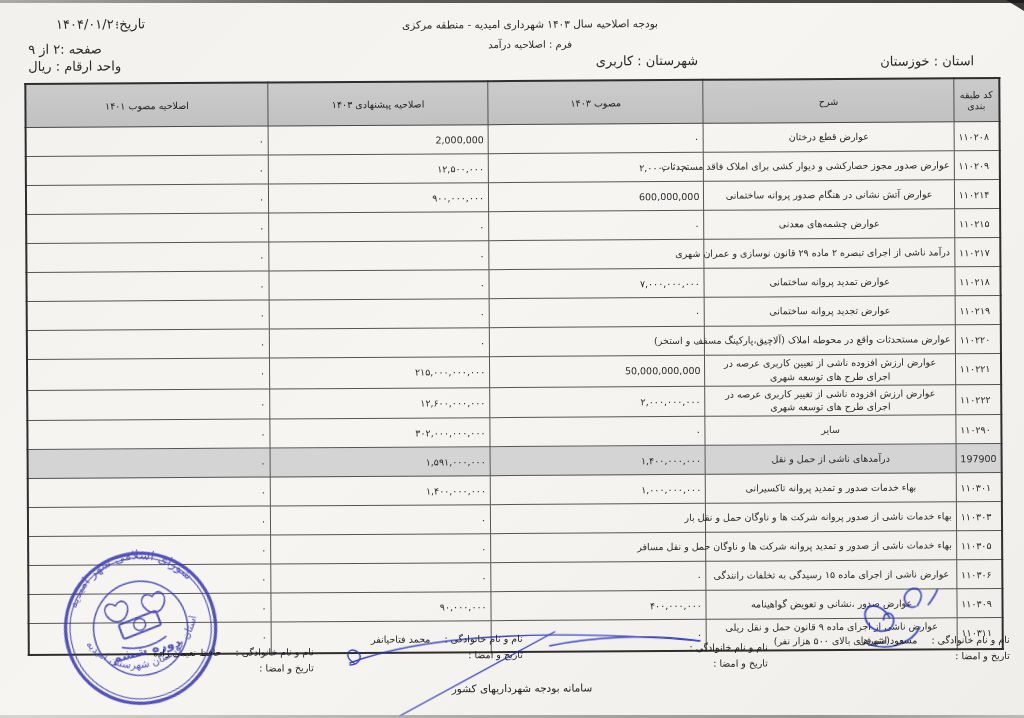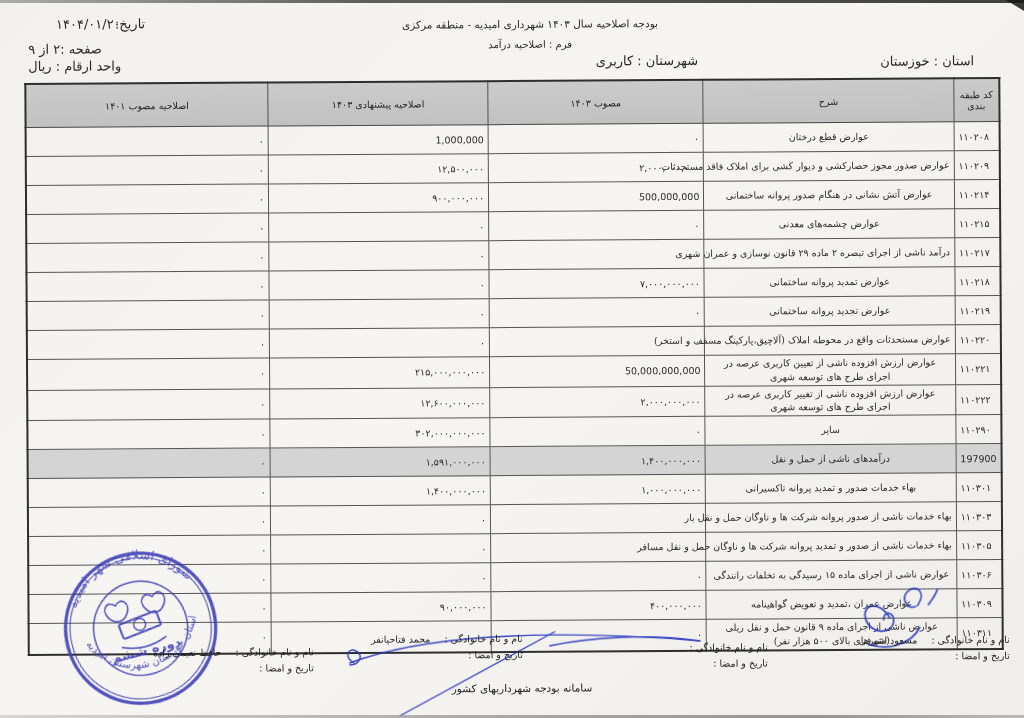--- a/index.html
+++ b/index.html
@@ -88,34 +88,34 @@
           <th>مصوب ۱۴۰۳</th>
           <th>اصلاحیه پیشنهادی ۱۴۰۳</th>
           <th>اصلاحیه مصوب ۱۴۰۱</th>
         </tr>
       </thead>
       <tbody>
           <tr>
             <td class="code"><span class="t">۱۱۰۲۰۸</span></td>
             <td class="desc"><span class="t">عوارض قطع درختان</span></td>
             <td class="num"><span class="t">۰</span></td>
-            <td class="num"><span class="t">1,000,000</span></td>
+            <td class="num"><span class="t">2,000,000</span></td>
             <td class="num"><span class="t">۰</span></td>
           </tr>
           <tr>
             <td class="code"><span class="t">۱۱۰۲۰۹</span></td>
             <td class="desc"><span class="t">عوارض صدور مجوز حصارکشی و دیوار کشی برای املاک فاقد مستحدثات</span></td>
             <td class="num"><span class="t">۲,۰۰۰,۰۰۰,۰۰۰</span></td>
             <td class="num"><span class="t">۱۲,۵۰۰,۰۰۰</span></td>
             <td class="num"><span class="t">۰</span></td>
           </tr>
           <tr>
             <td class="code"><span class="t">۱۱۰۲۱۴</span></td>
             <td class="desc"><span class="t">عوارض آتش نشانی در هنگام صدور پروانه ساختمانی</span></td>
-            <td class="num"><span class="t">500,000,000</span></td>
+            <td class="num"><span class="t">600,000,000</span></td>
             <td class="num"><span class="t">۹۰۰,۰۰۰,۰۰۰</span></td>
             <td class="num"><span class="t">۰</span></td>
           </tr>
           <tr>
             <td class="code"><span class="t">۱۱۰۲۱۵</span></td>
             <td class="desc"><span class="t">عوارض چشمه‌های معدنی</span></td>
             <td class="num"><span class="t">۰</span></td>
             <td class="num"><span class="t">۰</span></td>
             <td class="num"><span class="t">۰</span></td>
           </tr>
@@ -198,21 +198,21 @@
           </tr>
           <tr>
             <td class="code"><span class="t">۱۱۰۳۰۶</span></td>
             <td class="desc"><span class="t">عوارض ناشی از اجرای ماده ۱۵ رسیدگی به تخلفات رانندگی</span></td>
             <td class="num"><span class="t">۰</span></td>
             <td class="num"><span class="t">۰</span></td>
             <td class="num"><span class="t">۰</span></td>
           </tr>
           <tr>
             <td class="code"><span class="t">۱۱۰۳۰۹</span></td>
-            <td class="desc"><span class="t">عوارض عمران ،تمدید و تعویض گواهینامه</span></td>
+            <td class="desc"><span class="t">عوارض صدور ،نشانی و تعویض گواهینامه</span></td>
             <td class="num"><span class="t">۴۰۰,۰۰۰,۰۰۰</span></td>
             <td class="num"><span class="t">۹۰,۰۰۰,۰۰۰</span></td>
             <td class="num"><span class="t">۰</span></td>
           </tr>
           <tr class="two">
             <td class="code"><span class="t">۱۱۰۳۱۱</span></td>
             <td class="desc"><span class="t">عوارض ناشی از اجرای ماده ۹ قانون حمل و نقل ریلی (شهرهای بالای ۵۰۰ هزار نفر)</span></td>
             <td class="num"><span class="t">۰</span></td>
             <td class="num"><span class="t"></span></td>
             <td class="num"><span class="t">۰</span></td>

